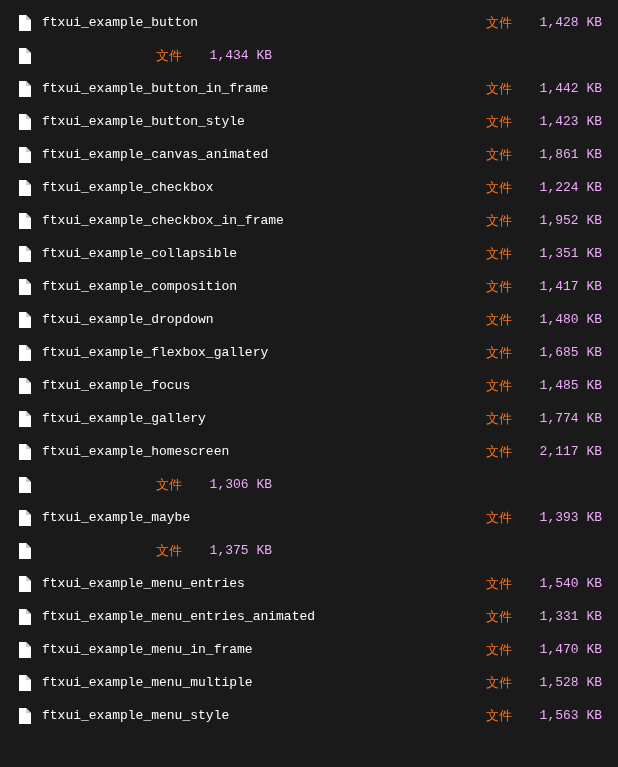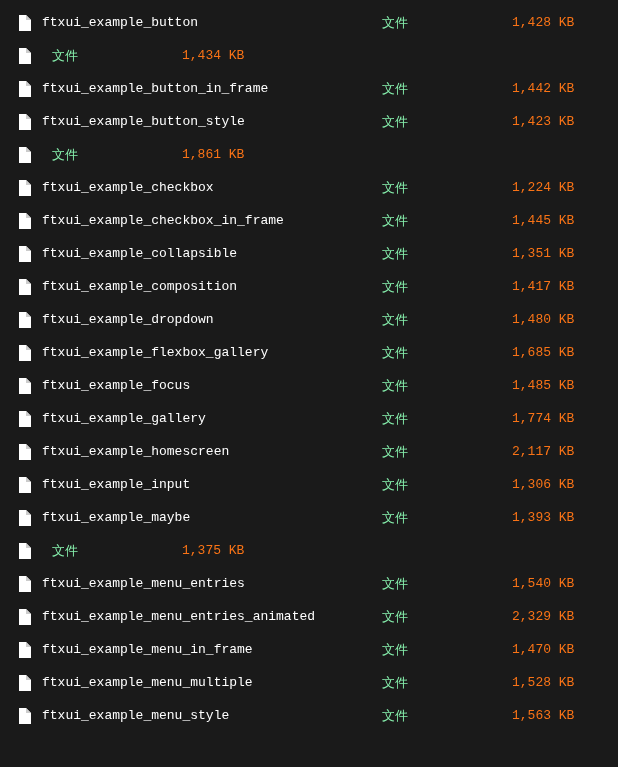--- a/index.html
+++ b/index.html
@@ -52,29 +52,29 @@
     .file-name {
       flex: 1;
       white-space: nowrap;
       overflow: hidden;
       text-overflow: ellipsis;
       color: #ffffff;
     }
     
     .file-type {
       width: 140px;
-      text-align: left;
-      color: #86efac;
+      text-align: right;
+      color: #f97316;
       padding-left: 10px;
     }
     
     .file-size {
       width: 90px;
-      text-align: left;
-      color: #f97316;
+      text-align: right;
+      color: #f0abfc;
     }
   </style>
 </head>
 <body>
 
 <div class="file-list" id="file-list-container">
 <div class="file-row">
       <span class="file-icon">
         <svg viewBox="0 0 14 16" xmlns="http://www.w3.org/2000/svg">
           <path d="M2 0 L9 0 L14 5 L14 16 L2 16 Z" fill="#ffffff"></path>
@@ -117,20 +117,21 @@
       <span class="file-type">文件</span>
       <span class="file-size">1,423 KB</span>
     </div>
     <div class="file-row">
       <span class="file-icon">
         <svg viewBox="0 0 14 16" xmlns="http://www.w3.org/2000/svg">
           <path d="M2 0 L9 0 L14 5 L14 16 L2 16 Z" fill="#ffffff"></path>
           <path d="M9 0 L9 5 L14 5 Z" fill="#cccccc"></path>
         </svg>
       </span>
+      <span class="file-name">ftxui_example_canvas_animated</span>
       <span class="file-type">文件</span>
       <span class="file-size">1,861 KB</span>
     </div>
     <div class="file-row">
       <span class="file-icon">
         <svg viewBox="0 0 14 16" xmlns="http://www.w3.org/2000/svg">
           <path d="M2 0 L9 0 L14 5 L14 16 L2 16 Z" fill="#ffffff"></path>
           <path d="M9 0 L9 5 L14 5 Z" fill="#cccccc"></path>
         </svg>
       </span>
@@ -140,21 +141,21 @@
     </div>
     <div class="file-row">
       <span class="file-icon">
         <svg viewBox="0 0 14 16" xmlns="http://www.w3.org/2000/svg">
           <path d="M2 0 L9 0 L14 5 L14 16 L2 16 Z" fill="#ffffff"></path>
           <path d="M9 0 L9 5 L14 5 Z" fill="#cccccc"></path>
         </svg>
       </span>
       <span class="file-name">ftxui_example_checkbox_in_frame</span>
       <span class="file-type">文件</span>
-      <span class="file-size">1,445 KB</span>
+      <span class="file-size">1,952 KB</span>
     </div>
     <div class="file-row">
       <span class="file-icon">
         <svg viewBox="0 0 14 16" xmlns="http://www.w3.org/2000/svg">
           <path d="M2 0 L9 0 L14 5 L14 16 L2 16 Z" fill="#ffffff"></path>
           <path d="M9 0 L9 5 L14 5 Z" fill="#cccccc"></path>
         </svg>
       </span>
       <span class="file-name">ftxui_example_collapsible</span>
       <span class="file-type">文件</span>
@@ -226,21 +227,20 @@
       <span class="file-type">文件</span>
       <span class="file-size">2,117 KB</span>
     </div>
     <div class="file-row">
       <span class="file-icon">
         <svg viewBox="0 0 14 16" xmlns="http://www.w3.org/2000/svg">
           <path d="M2 0 L9 0 L14 5 L14 16 L2 16 Z" fill="#ffffff"></path>
           <path d="M9 0 L9 5 L14 5 Z" fill="#cccccc"></path>
         </svg>
       </span>
-      <span class="file-name">ftxui_example_input</span>
       <span class="file-type">文件</span>
       <span class="file-size">1,306 KB</span>
     </div>
     <div class="file-row">
       <span class="file-icon">
         <svg viewBox="0 0 14 16" xmlns="http://www.w3.org/2000/svg">
           <path d="M2 0 L9 0 L14 5 L14 16 L2 16 Z" fill="#ffffff"></path>
           <path d="M9 0 L9 5 L14 5 Z" fill="#cccccc"></path>
         </svg>
       </span>
@@ -271,21 +271,21 @@
     </div>
     <div class="file-row">
       <span class="file-icon">
         <svg viewBox="0 0 14 16" xmlns="http://www.w3.org/2000/svg">
           <path d="M2 0 L9 0 L14 5 L14 16 L2 16 Z" fill="#ffffff"></path>
           <path d="M9 0 L9 5 L14 5 Z" fill="#cccccc"></path>
         </svg>
       </span>
       <span class="file-name">ftxui_example_menu_entries_animated</span>
       <span class="file-type">文件</span>
-      <span class="file-size">2,329 KB</span>
+      <span class="file-size">1,331 KB</span>
     </div>
     <div class="file-row">
       <span class="file-icon">
         <svg viewBox="0 0 14 16" xmlns="http://www.w3.org/2000/svg">
           <path d="M2 0 L9 0 L14 5 L14 16 L2 16 Z" fill="#ffffff"></path>
           <path d="M9 0 L9 5 L14 5 Z" fill="#cccccc"></path>
         </svg>
       </span>
       <span class="file-name">ftxui_example_menu_in_frame</span>
       <span class="file-type">文件</span>

